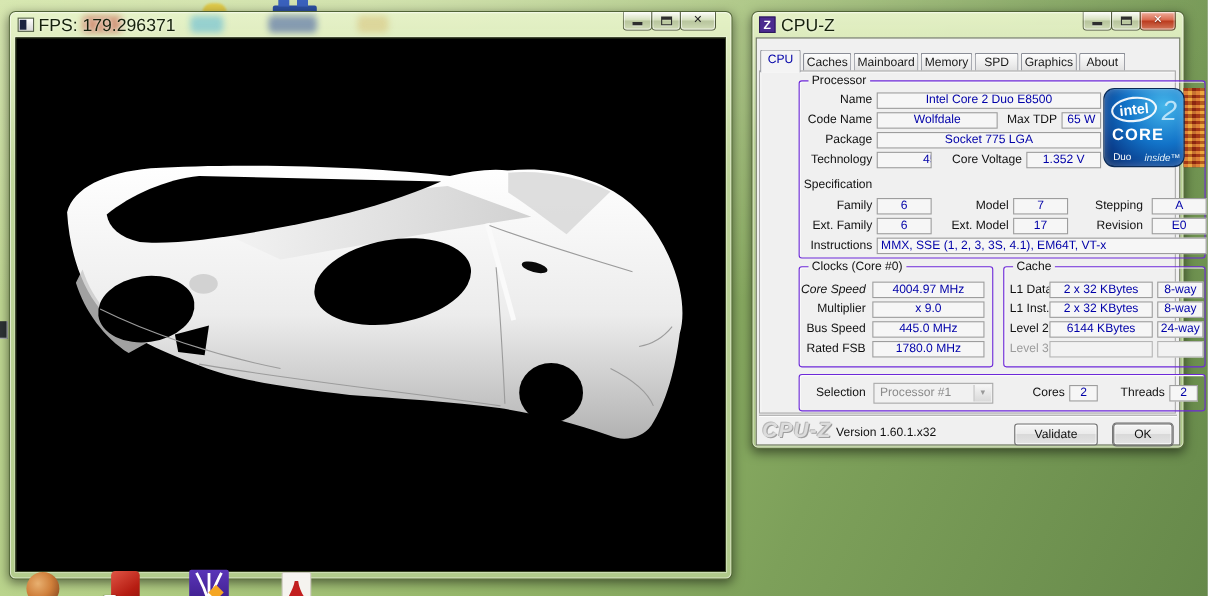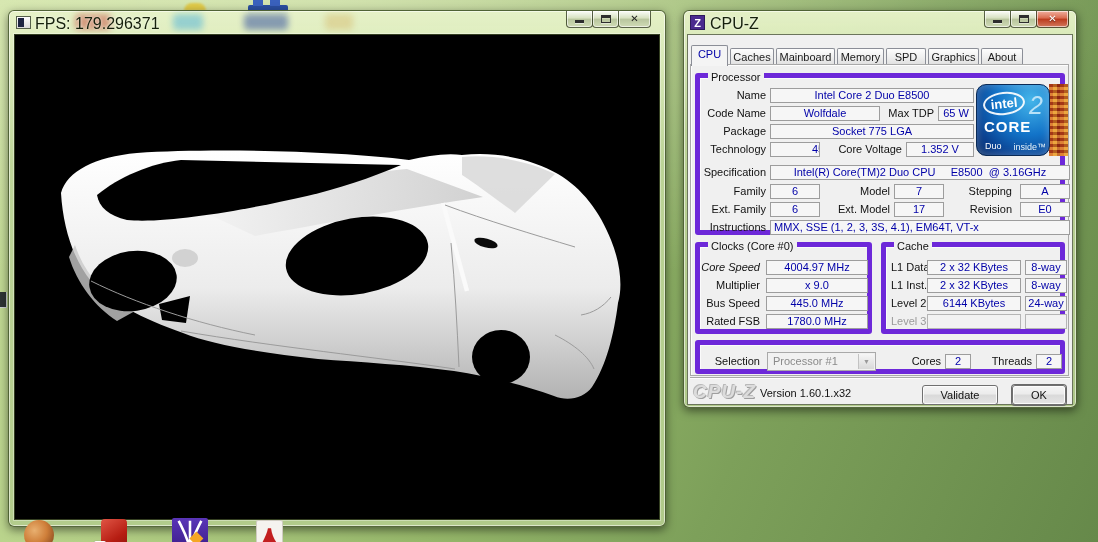--- a/index.html
+++ b/index.html
@@ -64,22 +64,22 @@
   .tabstrip { position:absolute; left:2px; top:12px; height:18px; width:380px; }
   .tab { position:absolute; top:1px; height:17px; line-height:16px; text-align:center; font-size:11px;
     color:#1a1a1a; background:linear-gradient(#fdfdfd,#eeeeee 55%,#dfdfdf); border:1px solid #8b8e97;
     border-bottom:none; border-radius:2px 2px 0 0; cursor:default; }
   .tab.active { top:-2px; height:21px; background:#f4f4f4; color:#0000a8; z-index:3; }
 
   .tabpage { position:absolute; left:2px; top:29px; width:379px; height:312px;
     border:1px solid #a9a9a9; background:#f0f0f0;
     box-shadow:inset 1px 1px 0 #fdfdfd; }
 
-  .grp { position:absolute; border:5px solid #6d28d9; border-radius:3px;
-    box-shadow:inset 1px 1px 0 #fbfbfb; }
+  .grp { position:absolute; border:1px solid #6d28d9; border-radius:3px;
+    box-shadow:inset 1px 1px 0 #fbfbfb;margin-left:31px; }
   .grp-title { position:absolute; top:-7px; left:8px; background:#f0f0f0; padding:0 3px;
     font-size:11px; color:#111; line-height:12px; }
 
   .lbl { position:absolute; font-size:11px; color:#111; height:15px; line-height:15px; white-space:nowrap; }
   .lbl.r { text-align:right; }
   .lbl.dis { color:#9b9b9b; }
   .fbox { position:absolute; font-size:11px; color:#0000a8; height:15px; line-height:13px;
     text-align:center; background:#f6f6f6; border:1px solid #9d9d9d; white-space:pre; overflow:hidden; }
   .fbox.left { text-align:left; padding-left:3px; }
   .fbox.dis { background:#f2f2f2; border-color:#b5b5b5; }
@@ -92,21 +92,21 @@
       repeating-linear-gradient(90deg,#c84b1e 0 4px,#e08a2c 4px 8px,#a03014 8px 11px); }
   .intel-blue { position:absolute; left:0; top:0; width:74px; height:72px; border-radius:10px;
     background:radial-gradient(circle at 75% 22%, #45b6ea 0%, #1273c8 45%, #0a3f8e 78%, #072c66 100%);
     border:1px solid #0a2a55; box-shadow:inset 0 0 8px rgba(255,255,255,.3); overflow:hidden; }
   .intel-oval { position:absolute; left:6px; top:7px; width:42px; height:23px;
     border:2px solid rgba(255,255,255,.92); border-radius:50%; transform:rotate(-6deg);
     color:#fff; font-size:13px; font-weight:bold; text-align:center; line-height:19px; }
   .intel-2 { position:absolute; right:6px; top:6px; font-size:25px; font-style:italic; color:#b8e2f8; }
   .intel-core { position:absolute; left:7px; top:33px; font-size:15px; font-weight:bold; color:#fff; letter-spacing:1px; }
   .intel-duo { position:absolute; left:8px; bottom:4px; font-size:9px; color:#fff; }
-  .intel-inside { position:absolute; right:3px; bottom:3px; font-size:9px; color:#e6f4fb; }
+  .intel-inside { position:absolute; right:3px; bottom:3px; font-size:9px; font-style:italic; color:#e6f4fb; }
 
   
   .combo { position:absolute; left:67px; top:7px; width:109px; height:19px; background:#f1f1f1;
     border:1px solid #a9a9a9; color:#8a8a8a; font-size:11px; line-height:17px; padding-left:5px; }
   .combo-arrow { position:absolute; right:1px; top:1px; bottom:1px; width:16px;
     background:linear-gradient(#f6f6f6,#d9d9d9); border-left:1px solid #c2c2c2;
     color:#999; font-size:7px; text-align:center; line-height:15px; }
 
   
   .bottombar { position:absolute; left:2px; top:342px; width:380px; height:28px;
@@ -300,21 +300,20 @@
 
           <span class="lbl r" style="left:0;top:46px;width:66px;">Package</span>
           <span class="fbox" style="left:70px;top:46px;width:204px;">Socket 775 LGA</span>
 
           <span class="lbl r" style="left:0;top:64px;width:66px;">Technology</span>
           <span class="fbox" style="left:70px;top:64px;width:50px;padding-left:41px;">45 nm</span>
           <span class="lbl r" style="left:124px;top:64px;width:78px;">Core Voltage</span>
           <span class="fbox" style="left:206px;top:64px;width:68px;">1.352 V</span>
 
           <span class="lbl r" style="left:0;top:87px;width:66px;">Specification</span>
-          <span class="fbox" style="left:70px;top:87px;width:300px;">Intel(R) Core(TM)2 Duo CPU     E8500  @ 3.16GHz</span>
 
           <span class="lbl r" style="left:0;top:106px;width:66px;">Family</span>
           <span class="fbox" style="left:70px;top:106px;width:50px;">6</span>
           <span class="lbl r" style="left:150px;top:106px;width:40px;">Model</span>
           <span class="fbox" style="left:194px;top:106px;width:50px;">7</span>
           <span class="lbl r" style="left:250px;top:106px;width:62px;">Stepping</span>
           <span class="fbox" style="left:320px;top:106px;width:50px;">A</span>
 
           <span class="lbl r" style="left:0;top:124px;width:66px;">Ext. Family</span>
           <span class="fbox" style="left:70px;top:124px;width:50px;">6</span>

